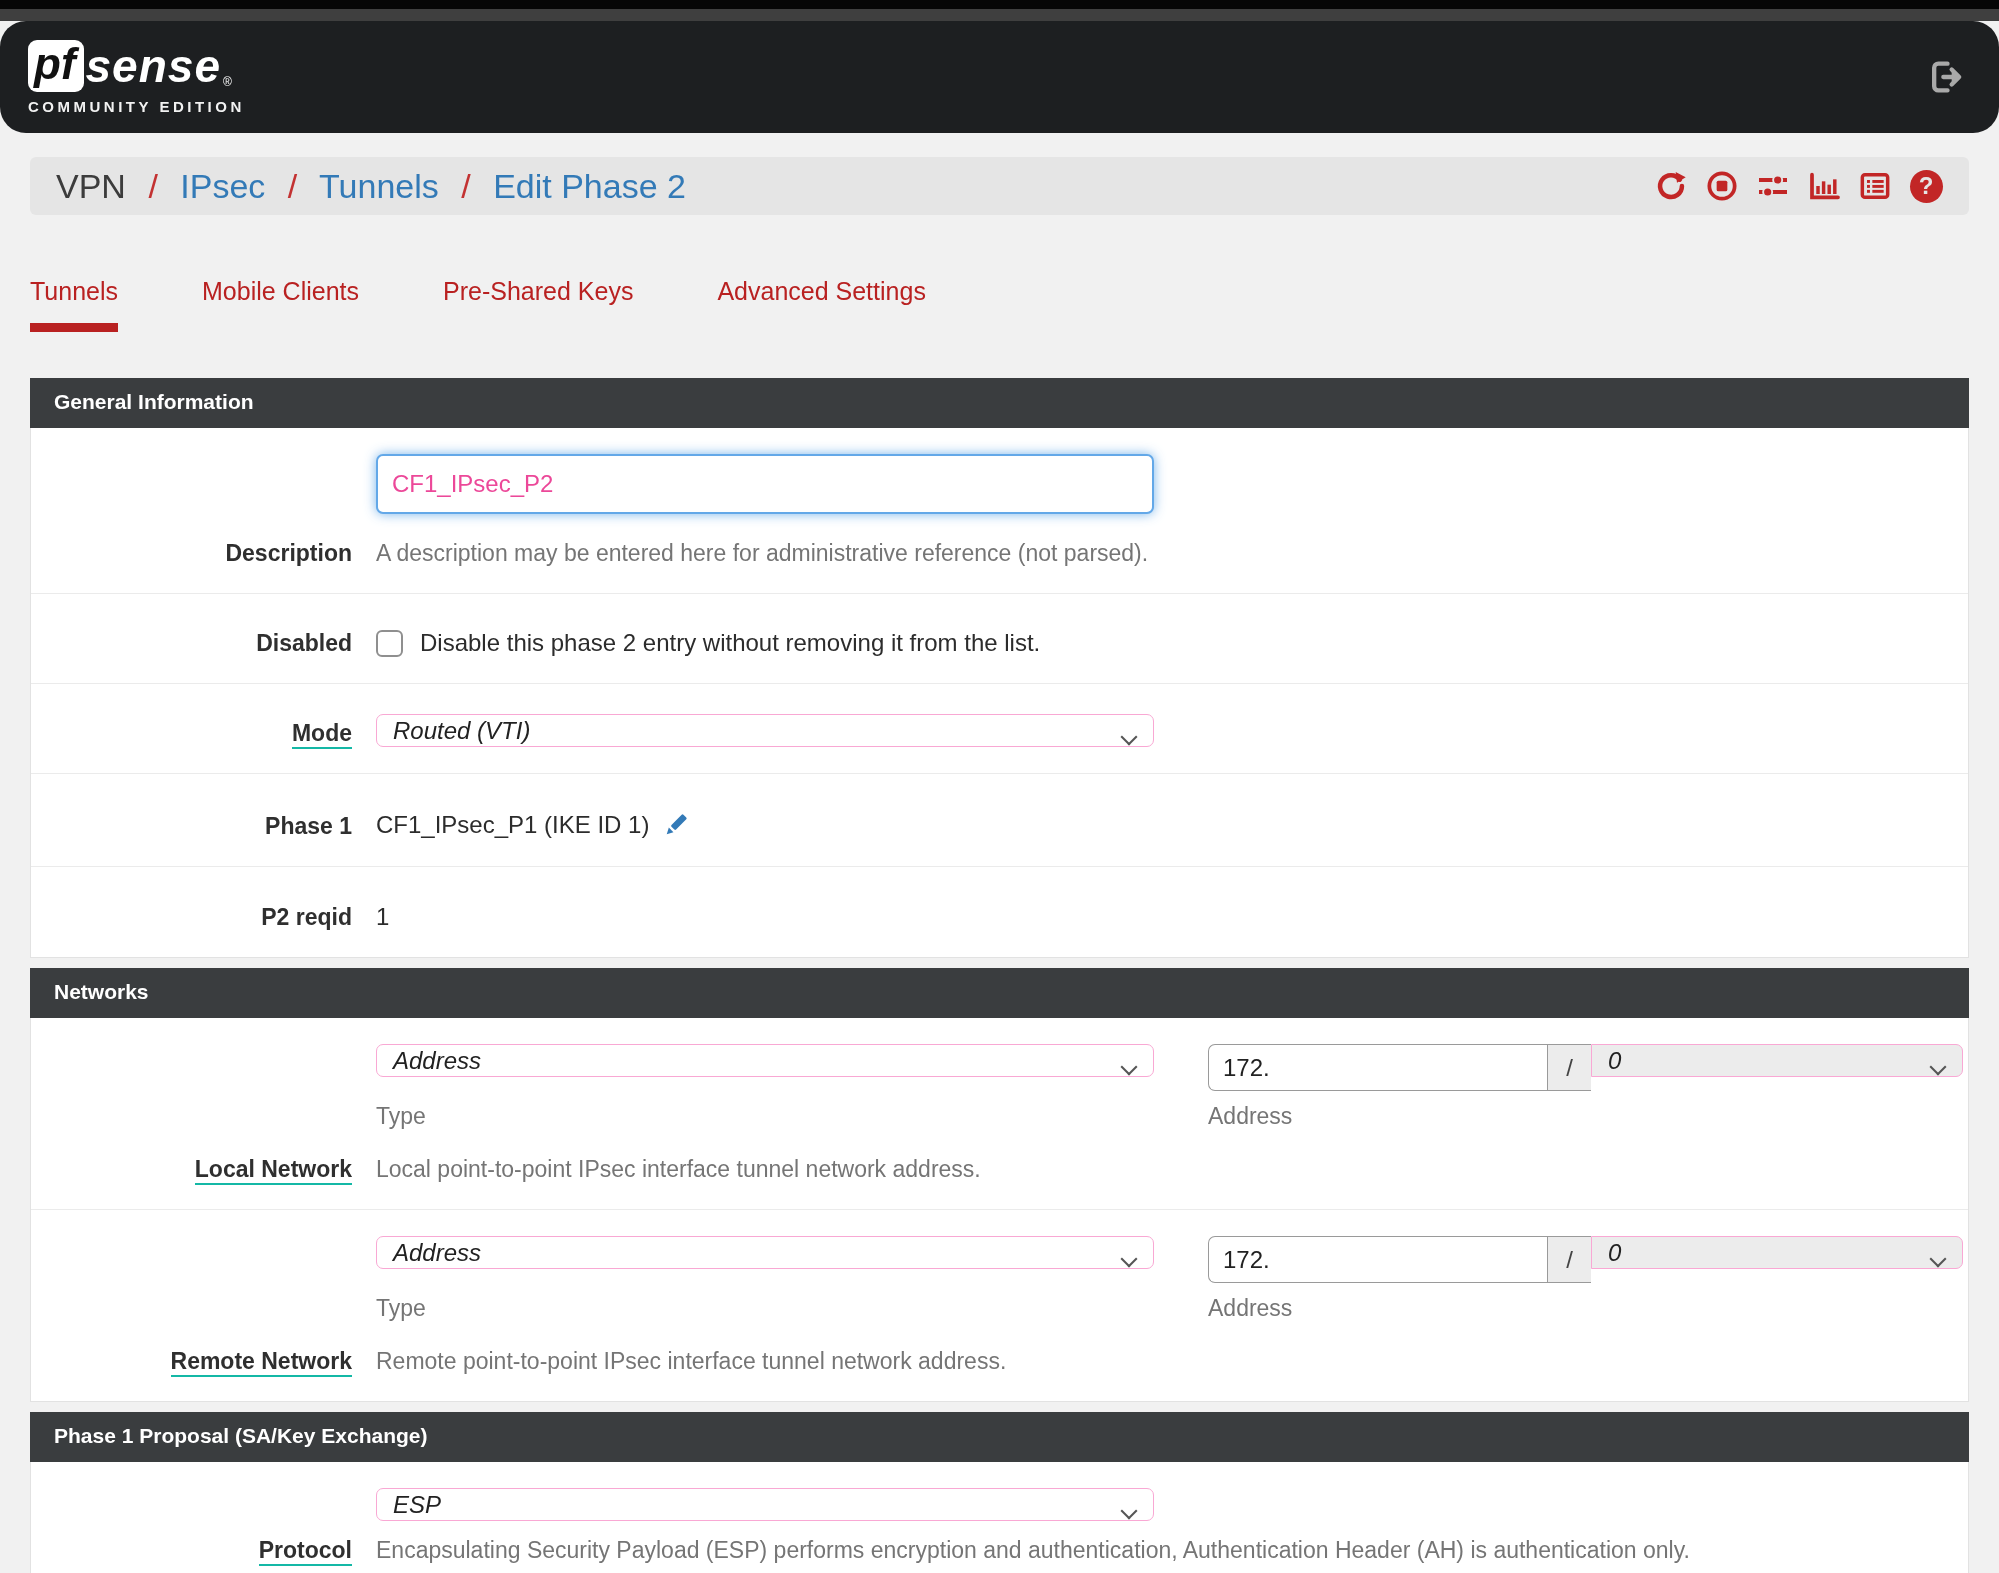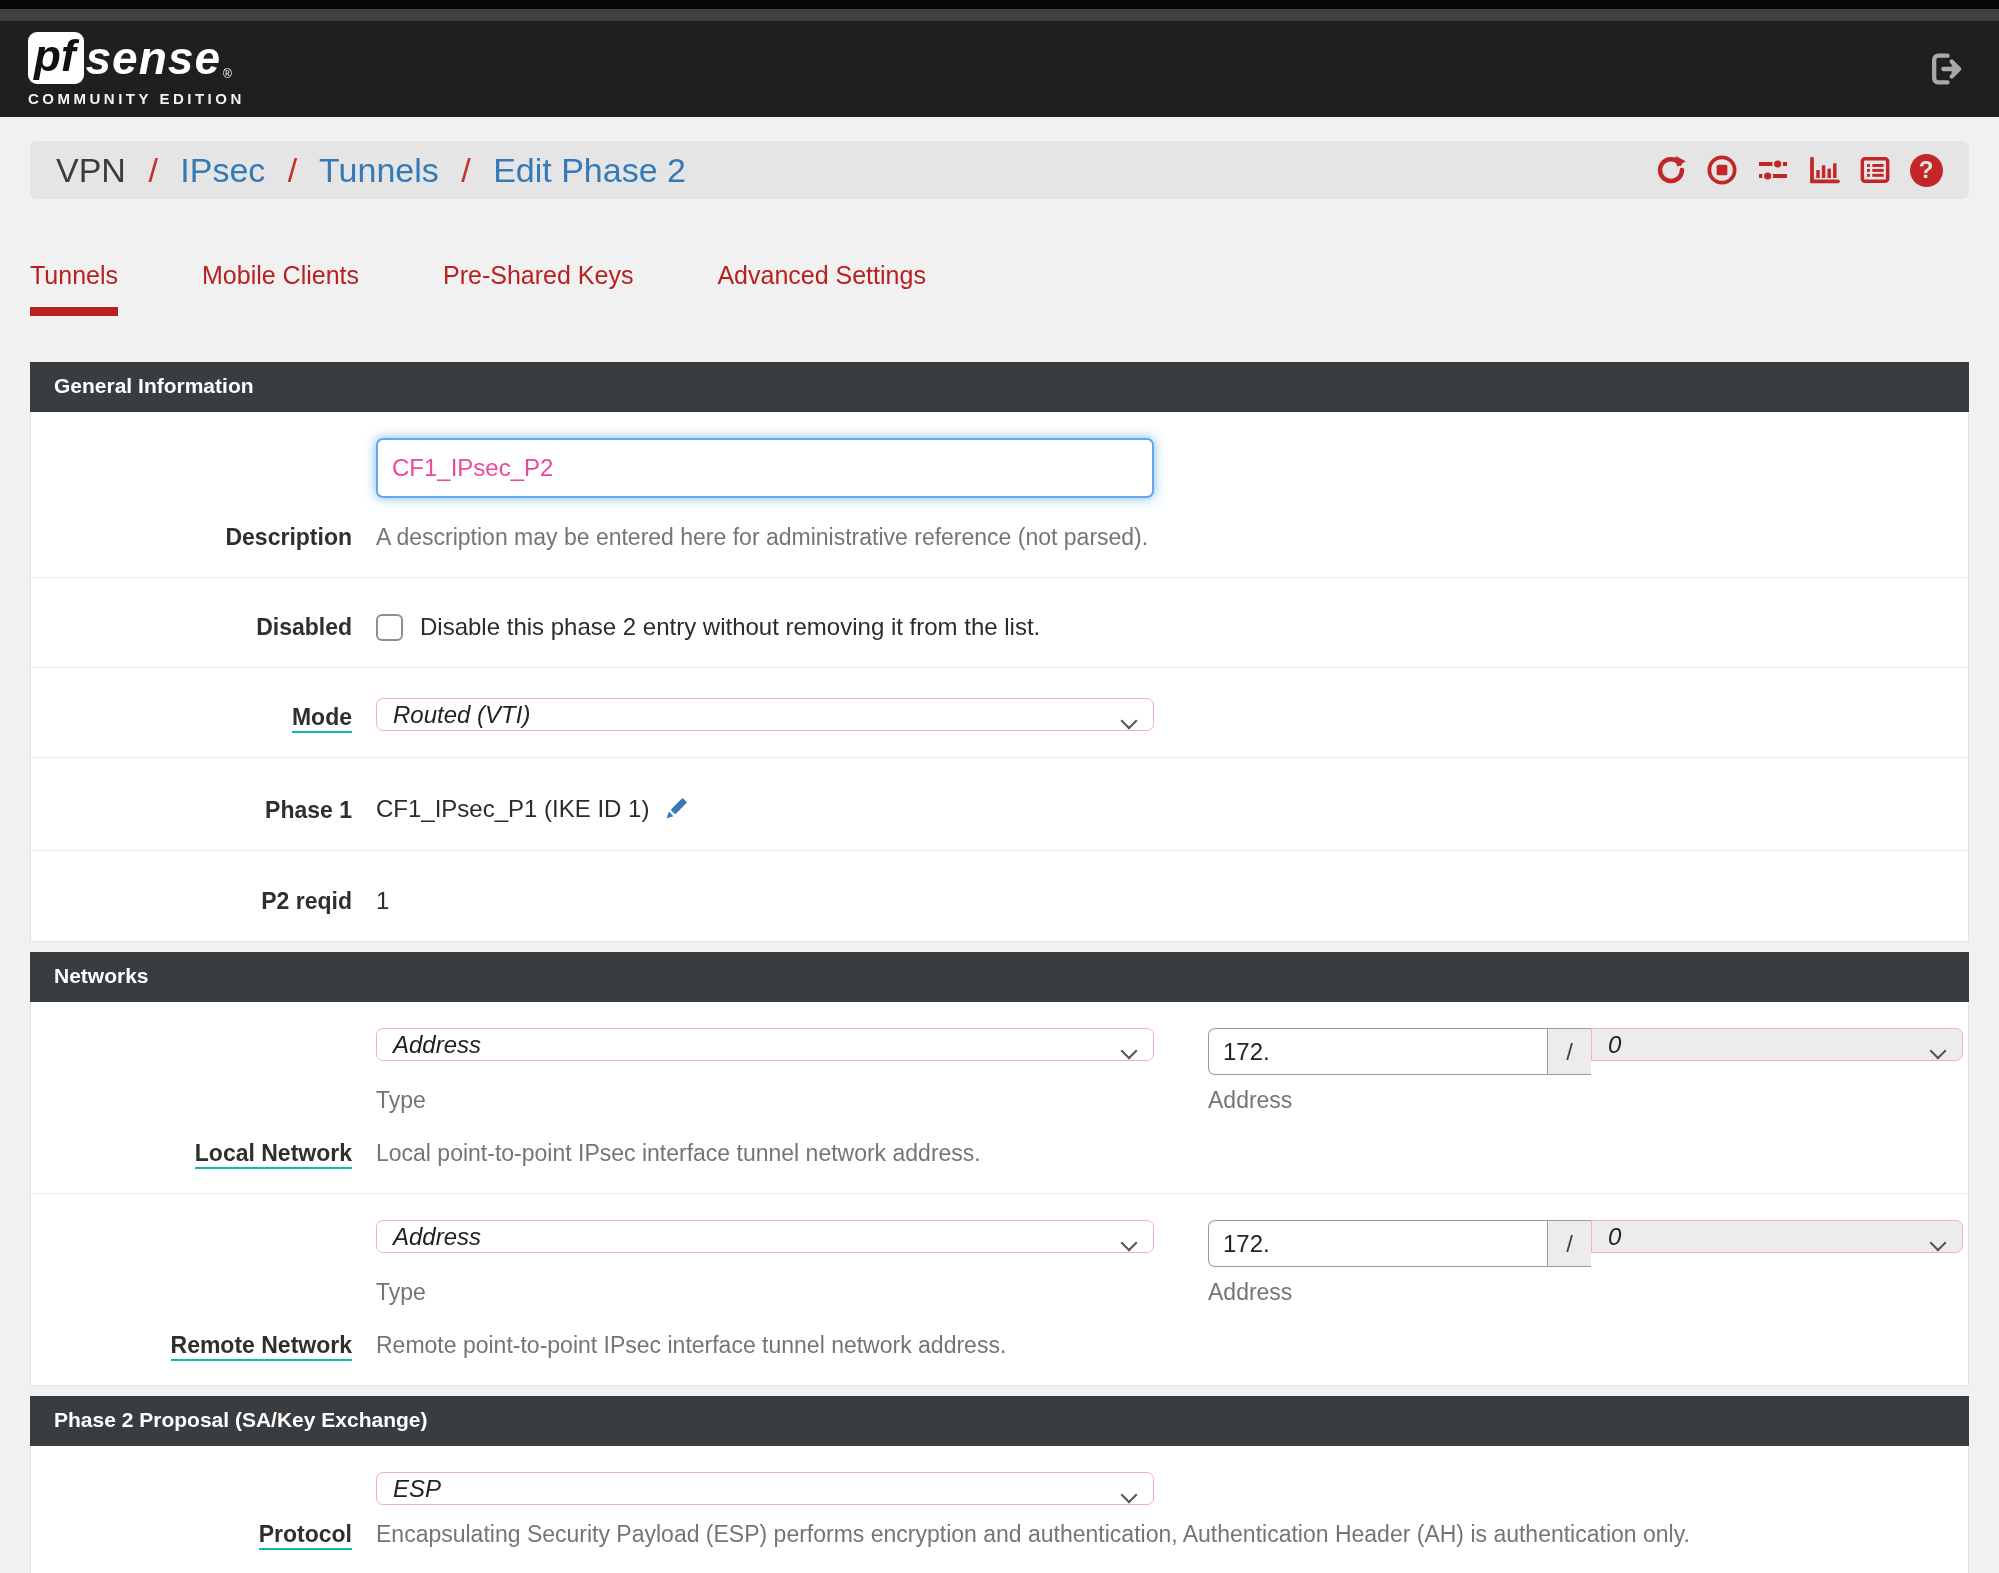--- a/index.html
+++ b/index.html
@@ -2,21 +2,21 @@
 <html><head>
 <meta charset="utf-8">
 <style>
   * { margin:0; padding:0; box-sizing:border-box; }
   html,body { width:1999px; height:1573px; overflow:hidden; }
   body { font-family:"Liberation Sans","DejaVu Sans",sans-serif; background:#f1f1f1; color:#333; }
 
   
   .top-black { height:9px; background:#060606; }
   .top-gray  { height:12px; background:#3f3f3f; }
-  .navbar { height:96px; background:#1d1f21; display:flex; align-items:center; padding:0 28px; }
+  .navbar { height:112px; background:#1d1f21; display:flex; align-items:center; padding:0 28px;border-radius:26px; }
   .logo-wrap { display:flex; flex-direction:column; margin-right:30px; }
   .logo-line { display:flex; align-items:center; }
   .pf-box { background:#fff; color:#111; border-radius:9px; padding:2px 8px 6px 6px;
             font-weight:bold; font-style:italic; font-size:44px; line-height:1; }
   .sense { color:#fff; font-weight:bold; font-style:italic; font-size:46px; letter-spacing:1px; margin-left:2px; }
   .reg { color:#fff; font-size:12px; align-self:flex-end; margin:0 0 4px 2px; }
   .logo-sub { color:#f2f2f2; font-size:15px; font-weight:bold; letter-spacing:3.5px; margin-top:5px; }
   .nav-items { display:flex; align-items:center; }
   .nav-item { color:#c2c2c2; font-size:23px; padding:14px 33px; cursor:pointer; white-space:nowrap; }
   .nav-item::after { content:"▾"; font-size:17px; margin-left:9px; color:#b5b5b5; }
@@ -297,21 +297,21 @@
           <div class="col-main help">Type</div>
           <div class="col-addr help">Address</div>
         </div>
         <div class="help rowdesc">Remote point-to-point IPsec interface tunnel network address.</div>
       </div>
     </div>
   </div>
 </div>
 
 <div class="panel">
-  <div class="panel-head">Phase 2 Proposal (SA/Key Exchange)</div>
+  <div class="panel-head">Phase 1 Proposal (SA/Key Exchange)</div>
   <div class="panel-body">
 
     <div class="frow">
       <div class="flabel"><span class="u">Protocol</span></div>
       <div class="fctrl">
         <div class="sel sel-main">
           <span>ESP</span>
             <i class="chev"></i>
         </div>
         <div class="help" style="margin-top:16px;">Encapsulating Security Payload (ESP) performs encryption and authentication, Authentication Header (AH) is authentication only.</div>

